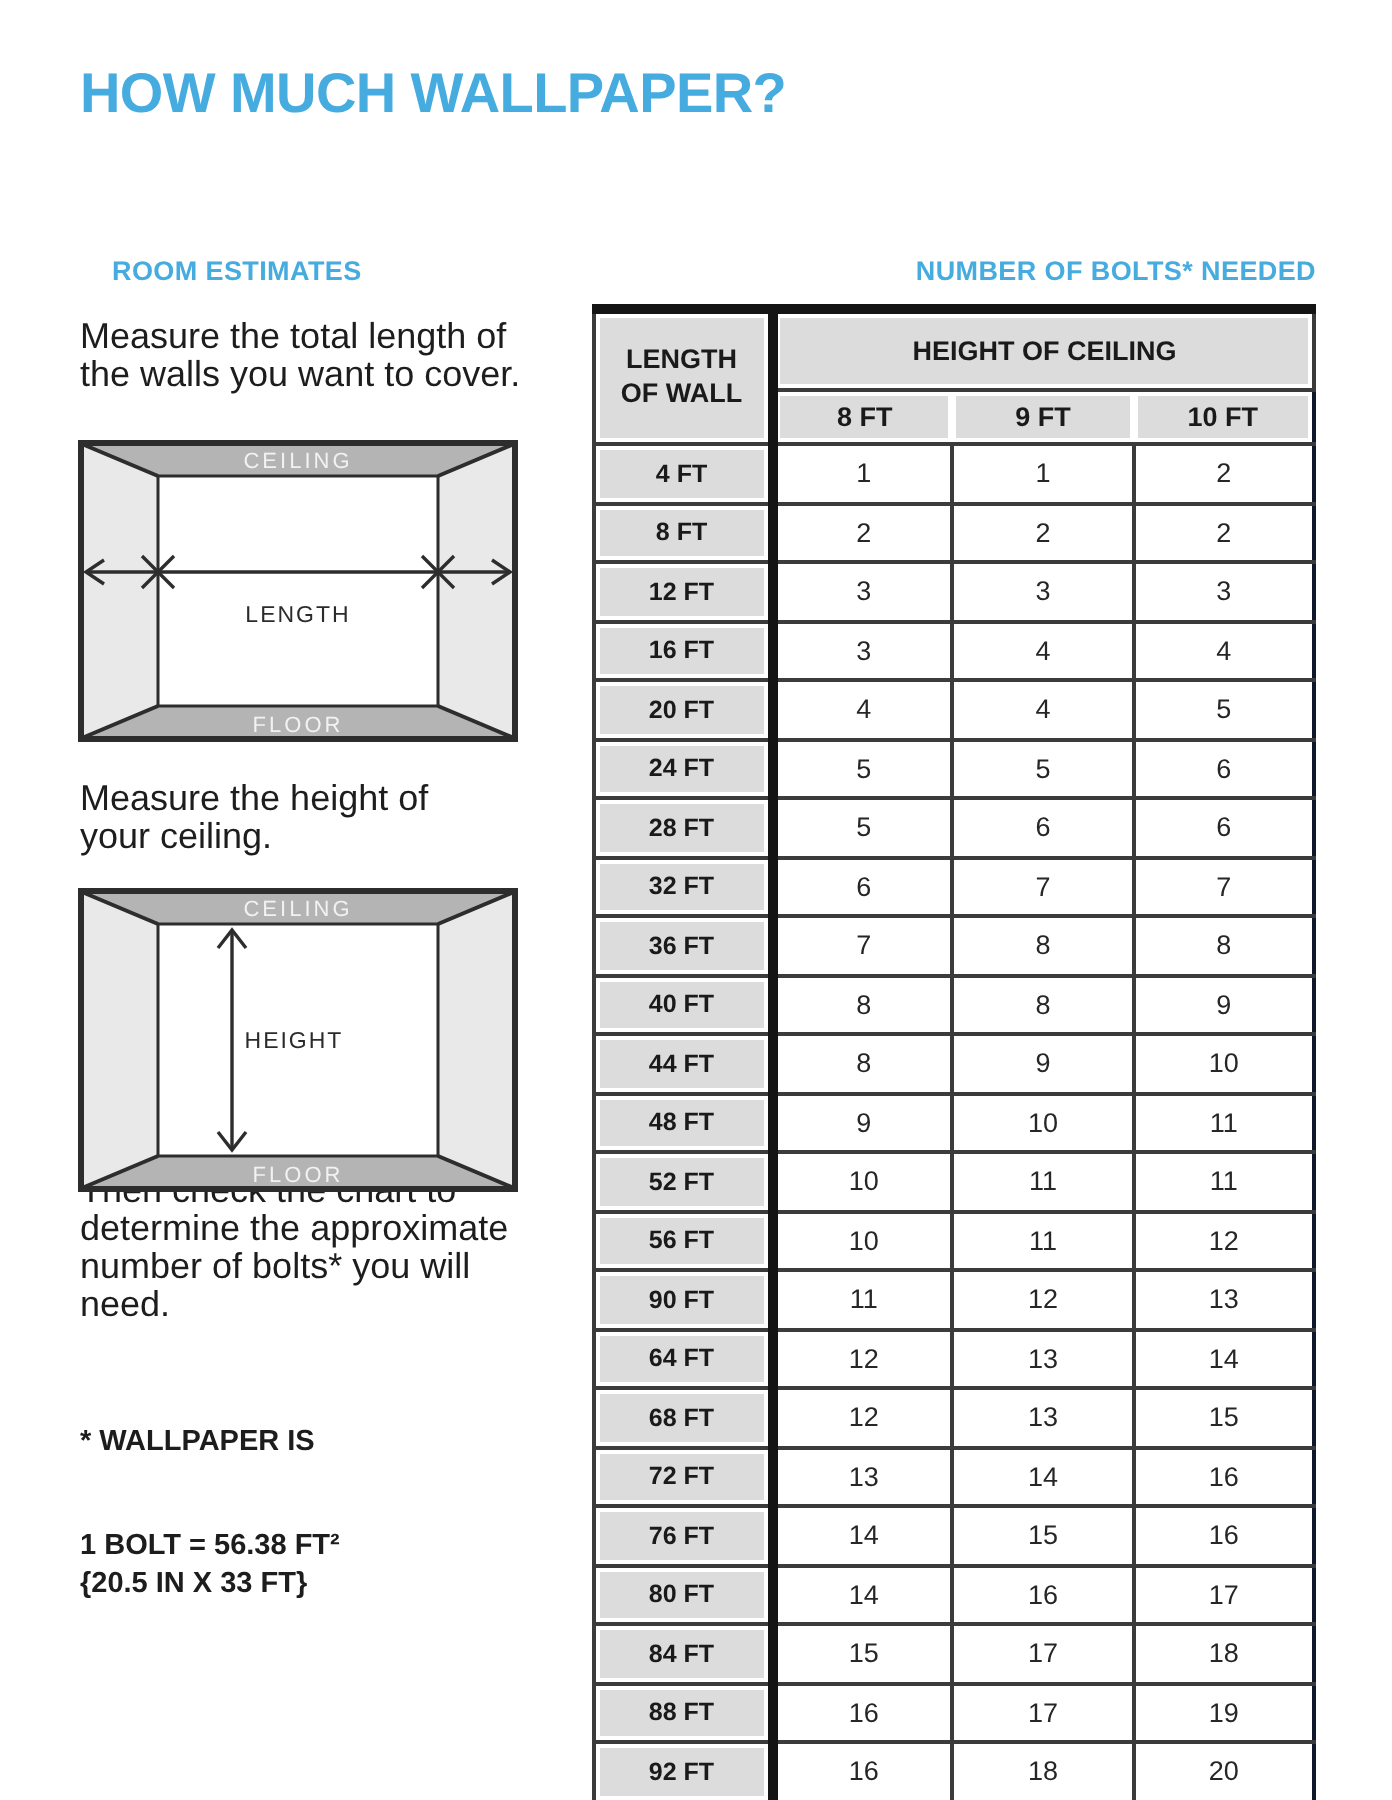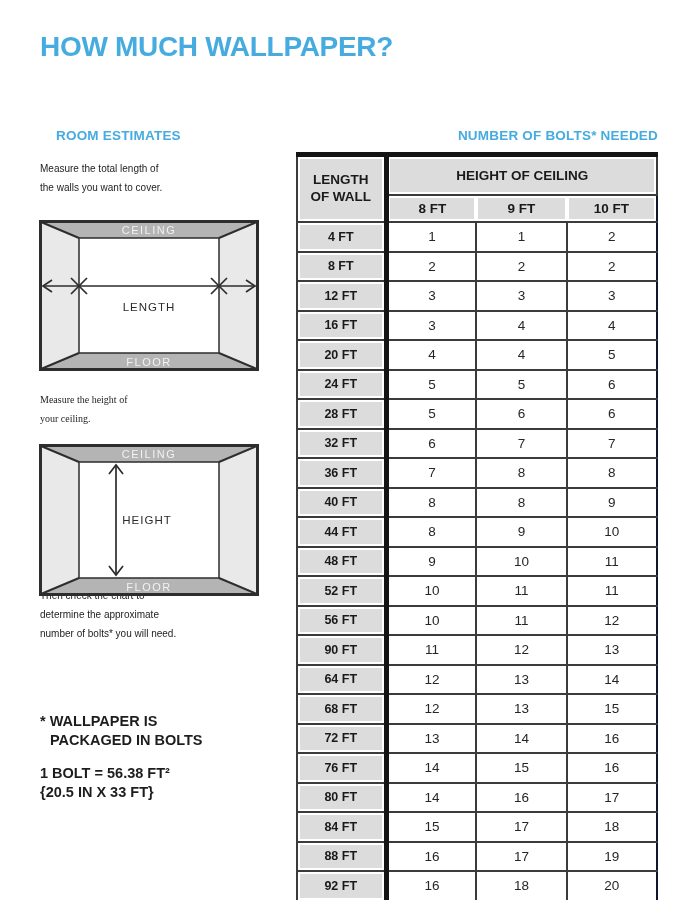--- a/index.html
+++ b/index.html
@@ -12,23 +12,23 @@
   .page-title{
     left:40px;top:31px;font-size:28px;font-weight:bold;color:#46ACDF;
     letter-spacing:-0.3px;
   }
   .section-head{
     font-size:13.5px;font-weight:bold;color:#46ACDF;letter-spacing:0.2px;
   }
   .head-left{left:40px;top:128px;padding-left:16px;}
   .head-right{left:296px;top:128px;width:362px;text-align:right;}
   
-  .para{font-size:10px;line-height:19px;white-space:pre-line;color:#1d1d1e;}
+  .para{font-size:18px;line-height:19px;white-space:pre-line;color:#1d1d1e;}
   .para1{left:40px;top:159px;width:230px;}
-  .para2{left:40px;top:390px;width:230px;font-family:Liberation Serif, serif;}
+  .para2{left:40px;top:390px;width:230px;}
   .para3{left:40px;top:586px;width:240px;}
   .footnote{left:40px;top:712px;width:240px;font-size:14.5px;font-weight:bold;line-height:19px;}
   .footnote .ind{padding-left:10px;display:block;}
   .boltinfo{left:40px;top:764px;width:240px;font-size:14.5px;font-weight:bold;line-height:19px;white-space:pre-line;}
   
   .diag1{left:39px;top:220px;}
   .diag2{left:39px;top:444px;}
   
   .table-wrap{
     left:296px;top:152px;width:362px;
@@ -131,21 +131,20 @@
     <polyline points="70,30 77,21 84,30"></polyline>
     <polyline points="70,122 77,131 84,122"></polyline>
   </g>
   <text x="110" y="14" text-anchor="middle" font-size="11" letter-spacing="1.5" fill="#f2f2f2">CEILING</text>
   <text x="110" y="147" text-anchor="middle" font-size="11" letter-spacing="1.5" fill="#f2f2f2">FLOOR</text>
   <text x="108" y="80" text-anchor="middle" font-size="11.5" letter-spacing="1" fill="#2b2b2b">HEIGHT</text>
 </svg>
 
 <div class="abs footnote">
   <span>* WALLPAPER IS</span>
-  <span class="ind">PACKAGED IN BOLTS</span>
 </div>
 <div class="abs boltinfo">1 BOLT = 56.38 FT²
 {20.5 IN X 33 FT}</div>
 
 <div class="abs table-wrap">
   <table class="bolts">
     <colgroup>
         <col class="c-label">
         <col>
         <col>

